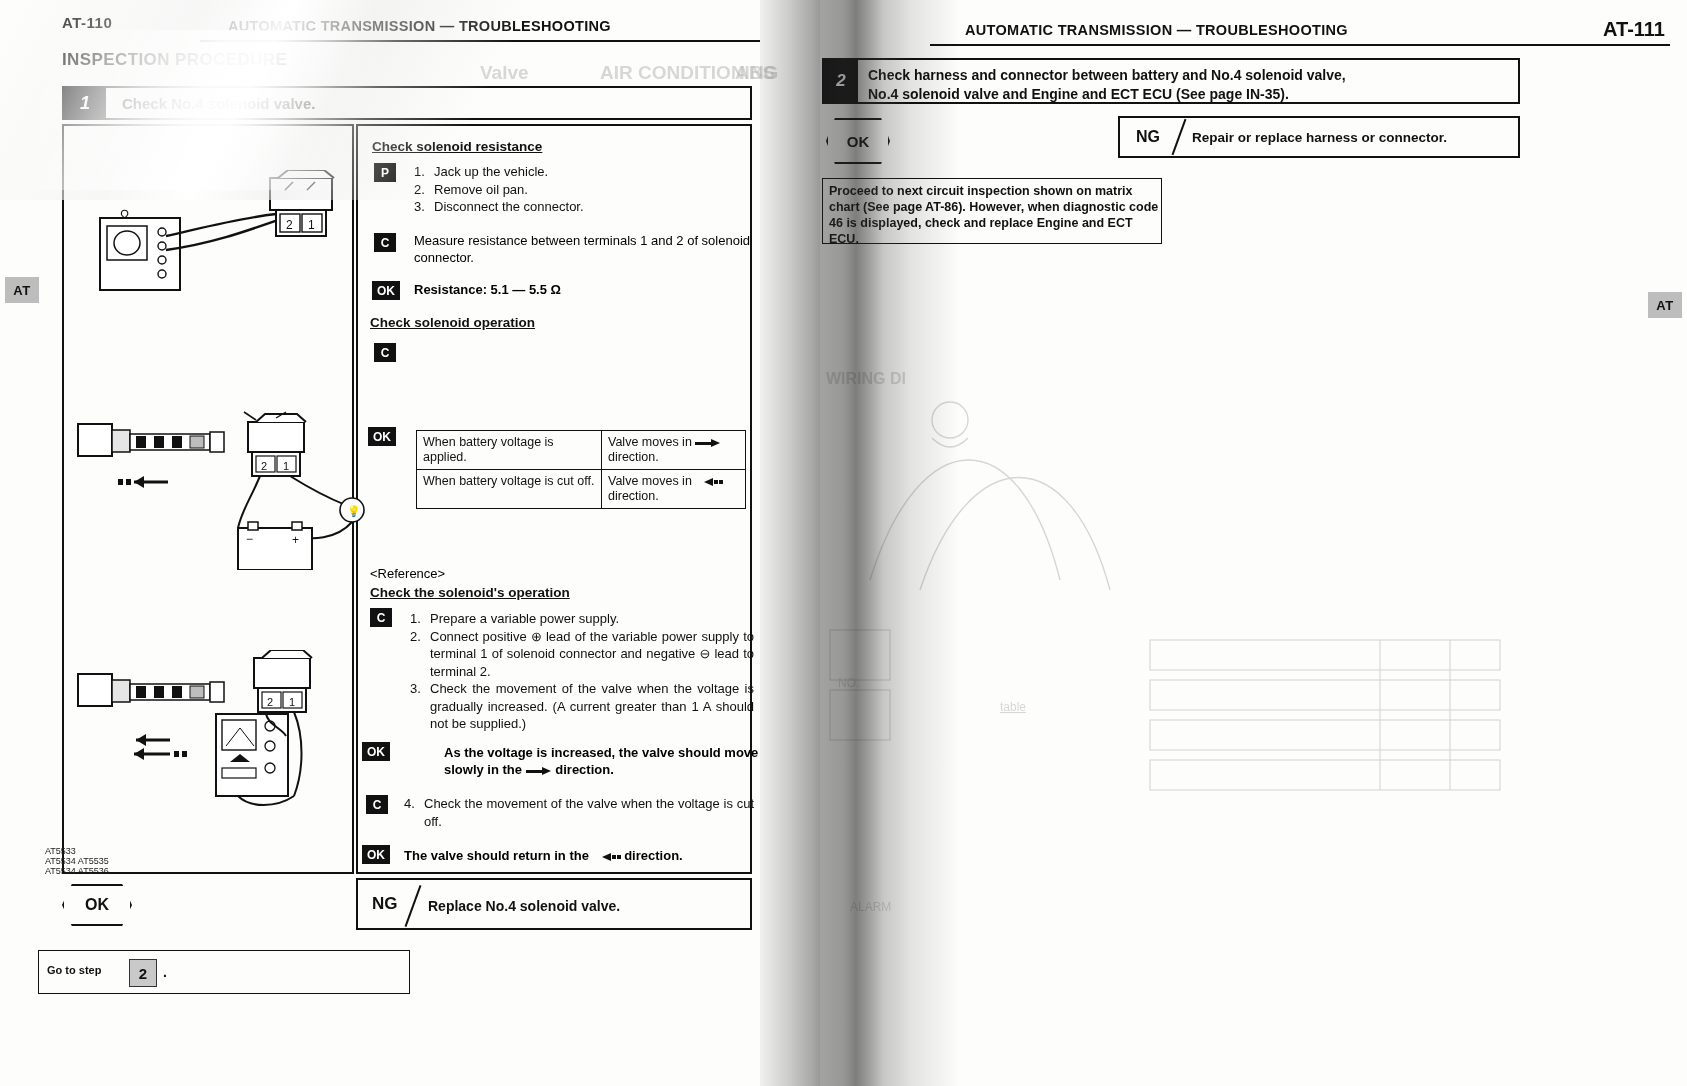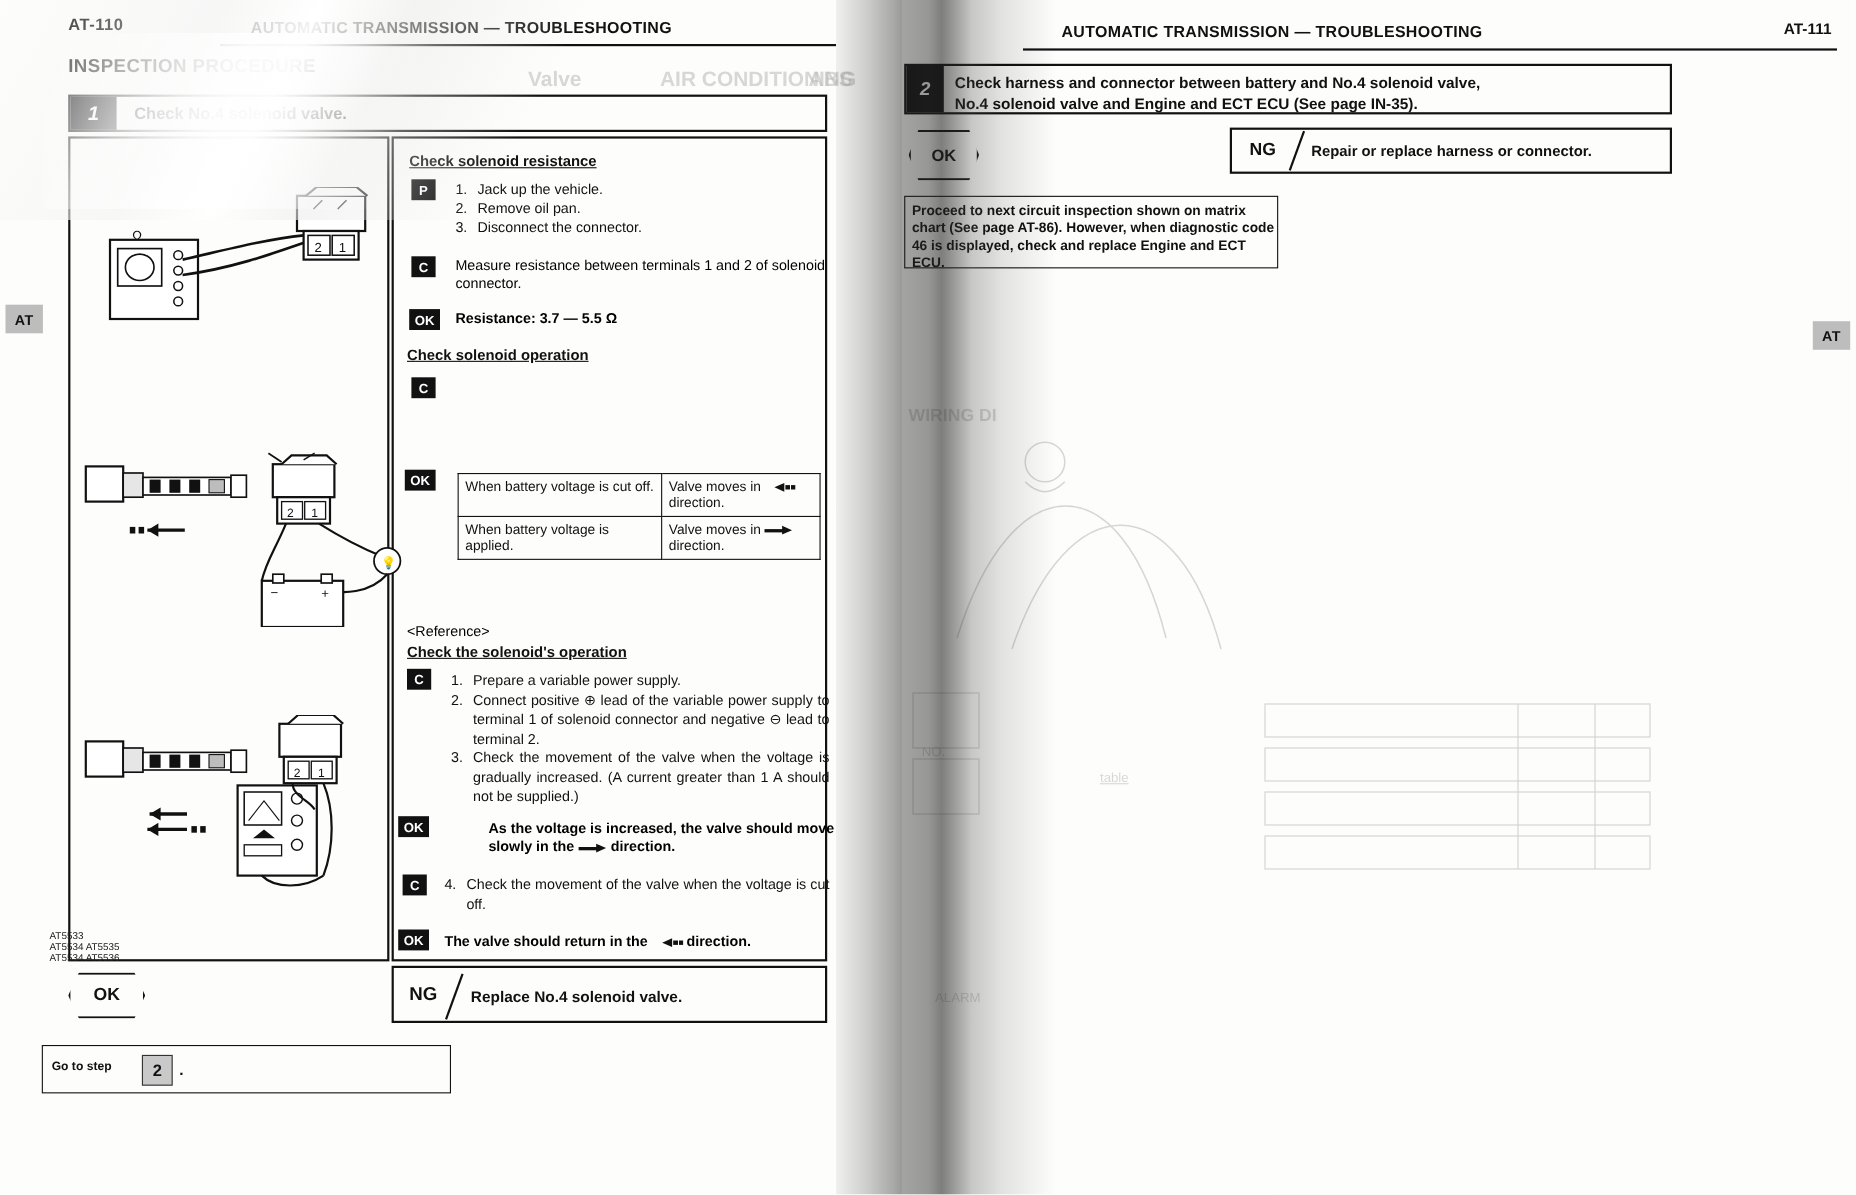--- a/index.html
+++ b/index.html
@@ -94,21 +94,21 @@
   }
   .hdr-right-title {
     position: absolute;
     left: 965px; top: 22px;
     font-size: 14.5px; font-weight: bold;
     letter-spacing: .3px;
   }
   .hdr-right-page {
     position: absolute;
     right: 22px; top: 18px;
-    font-size: 14px; font-weight: bold;
+    font-size: 20px; font-weight: bold;
   }
   .hdr-right-rule {
     position: absolute;
     left: 930px; top: 44px;
     width: 740px; height: 2px;
     background: #111;
   }
   
   .thumb-tab {
     position: absolute;
@@ -582,42 +582,42 @@
     <div>
         <span class="n">3.</span>
         <span>Disconnect the connector.</span>
       </div>
   </div>
 
   <div class="badge" style="left:374px; top:233px;">C</div>
   <div class="body-txt" style="left:414px; top:232px; width:340px;">Measure resistance between terminals 1 and 2 of solenoid connector.</div>
 
   <div class="badge wide" style="left:372px; top:281px;">OK</div>
-  <div class="body-txt b" style="left:414px; top:281px;">Resistance:   3.7 — 5.5 Ω</div>
+  <div class="body-txt b" style="left:414px; top:281px;">Resistance:   5.1 — 5.5 Ω</div>
 
   <div class="sec-title" style="left:370px; top:315px;">Check solenoid operation</div>
 
   <div class="badge" style="left:374px; top:343px;">C</div>
 
   <div class="badge wide" style="left:368px; top:427px;">OK</div>
   <table class="vtable">
     <tbody>
         <tr>
+      <td class="c1">When battery voltage is applied.</td>
+      <td>
+        <span>Valve moves in</span>
+        <span class="arrow-r"></span><br>
+        <span>direction.</span>
+      </td>
+    </tr>
+    <tr>
       <td class="c1">When battery voltage is cut off.</td>
       <td>
         <span>Valve moves in</span>
         <span class="arrow-l-d"></span><br>
-        <span>direction.</span>
-      </td>
-    </tr>
-    <tr>
-      <td class="c1">When battery voltage is applied.</td>
-      <td>
-        <span>Valve moves in</span>
-        <span class="arrow-r"></span><br>
         <span>direction.</span>
       </td>
     </tr>
   </tbody>
     </table>
 
   <div class="body-txt" style="left:370px; top:565px;">&lt;Reference&gt;</div>
   <div class="sec-title" style="left:370px; top:585px;">Check the solenoid's operation</div>
 
   <div class="badge" style="left:370px; top:608px;">C</div>

